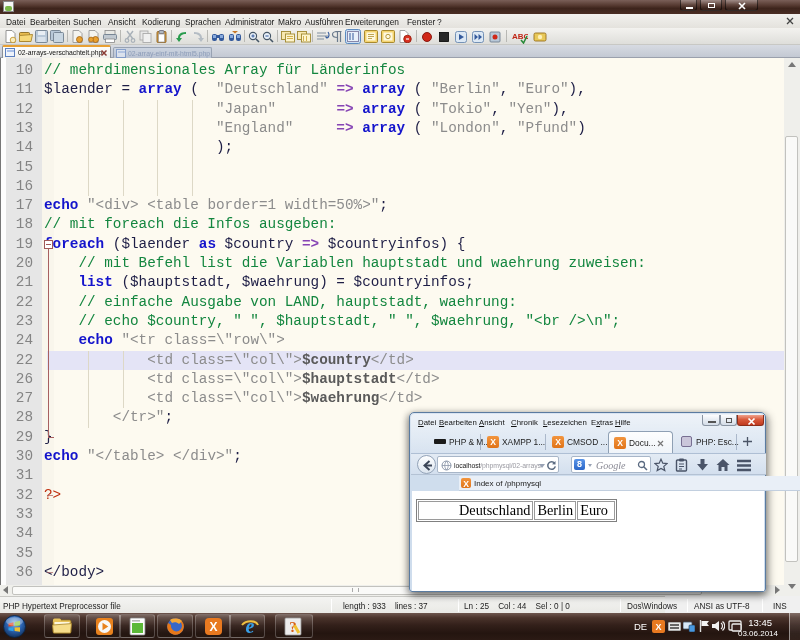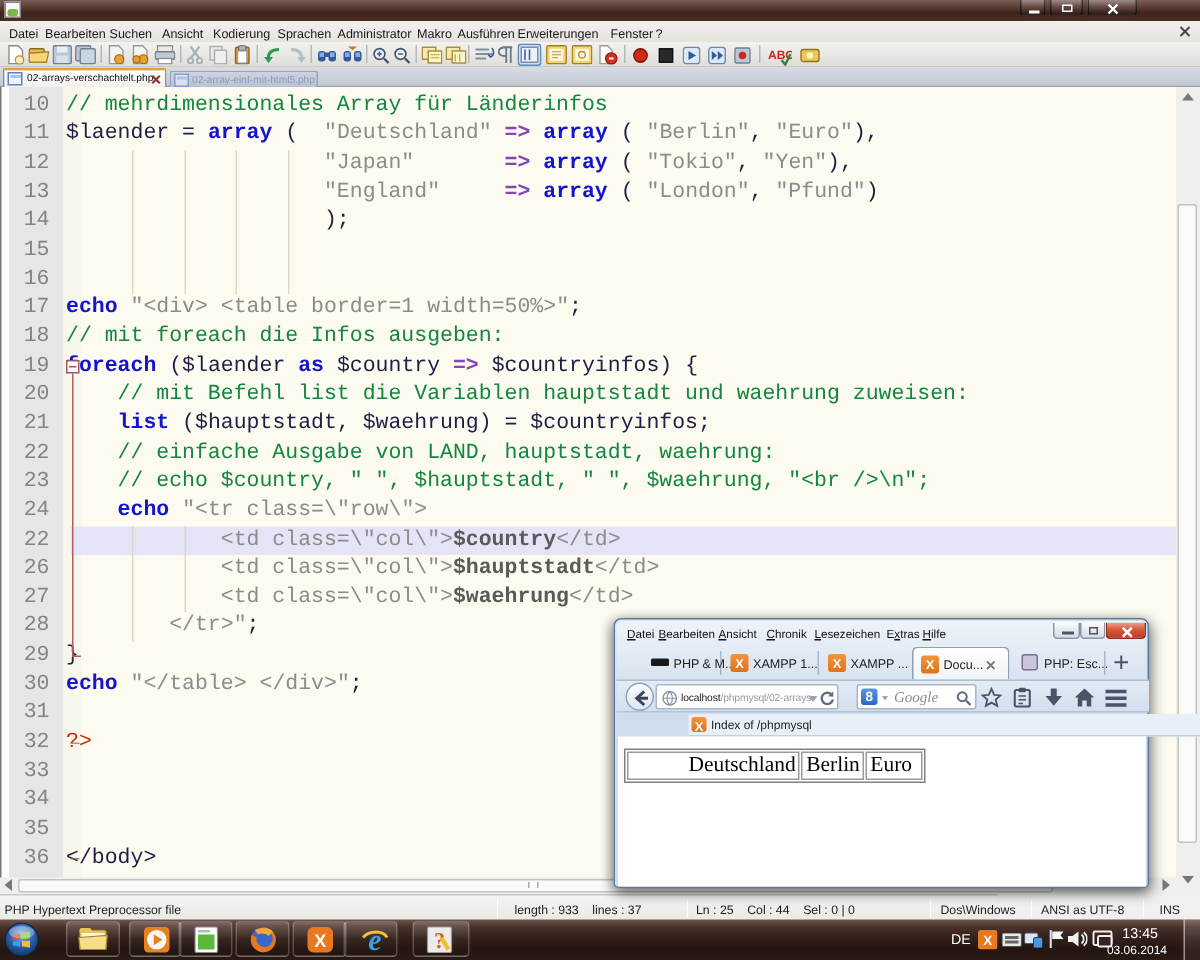--- a/index.html
+++ b/index.html
@@ -512,21 +512,21 @@
         <span class="lbl">PHP &amp; M...</span>
       </div>
     <div class="tabsep" style="left:70px;"></div>
     <div class="fftab" style="left:72px;width:62px;">
         <div class="ico xampp-ico"></div>
         <span class="lbl">XAMPP 1...</span>
       </div>
     <div class="tabsep" style="left:135px;"></div>
     <div class="fftab" style="left:137px;width:59px;">
         <div class="ico xampp-ico"></div>
-        <span class="lbl">XAMPP ...</span>
+        <span class="lbl">CMSOD ...</span>
       </div>
     <div class="fftab" id="fftab-active" style="left:198px;width:65px;">
         <div class="ico xampp-ico"></div>
         <span class="lbl">Docu...</span>
         <svg width="7" height="7" style="position:absolute;right:8px;top:8px;">
           <path d="M1 1 L6 6 M6 1 L1 6" stroke="#777" stroke-width="1.2"></path>
         </svg>
       </div>
     <div class="fftab" style="left:266px;width:58px;">
         <div class="ico" style="background:#cac6da;border:1px solid #776f92;width:11px;height:11px;"></div>

